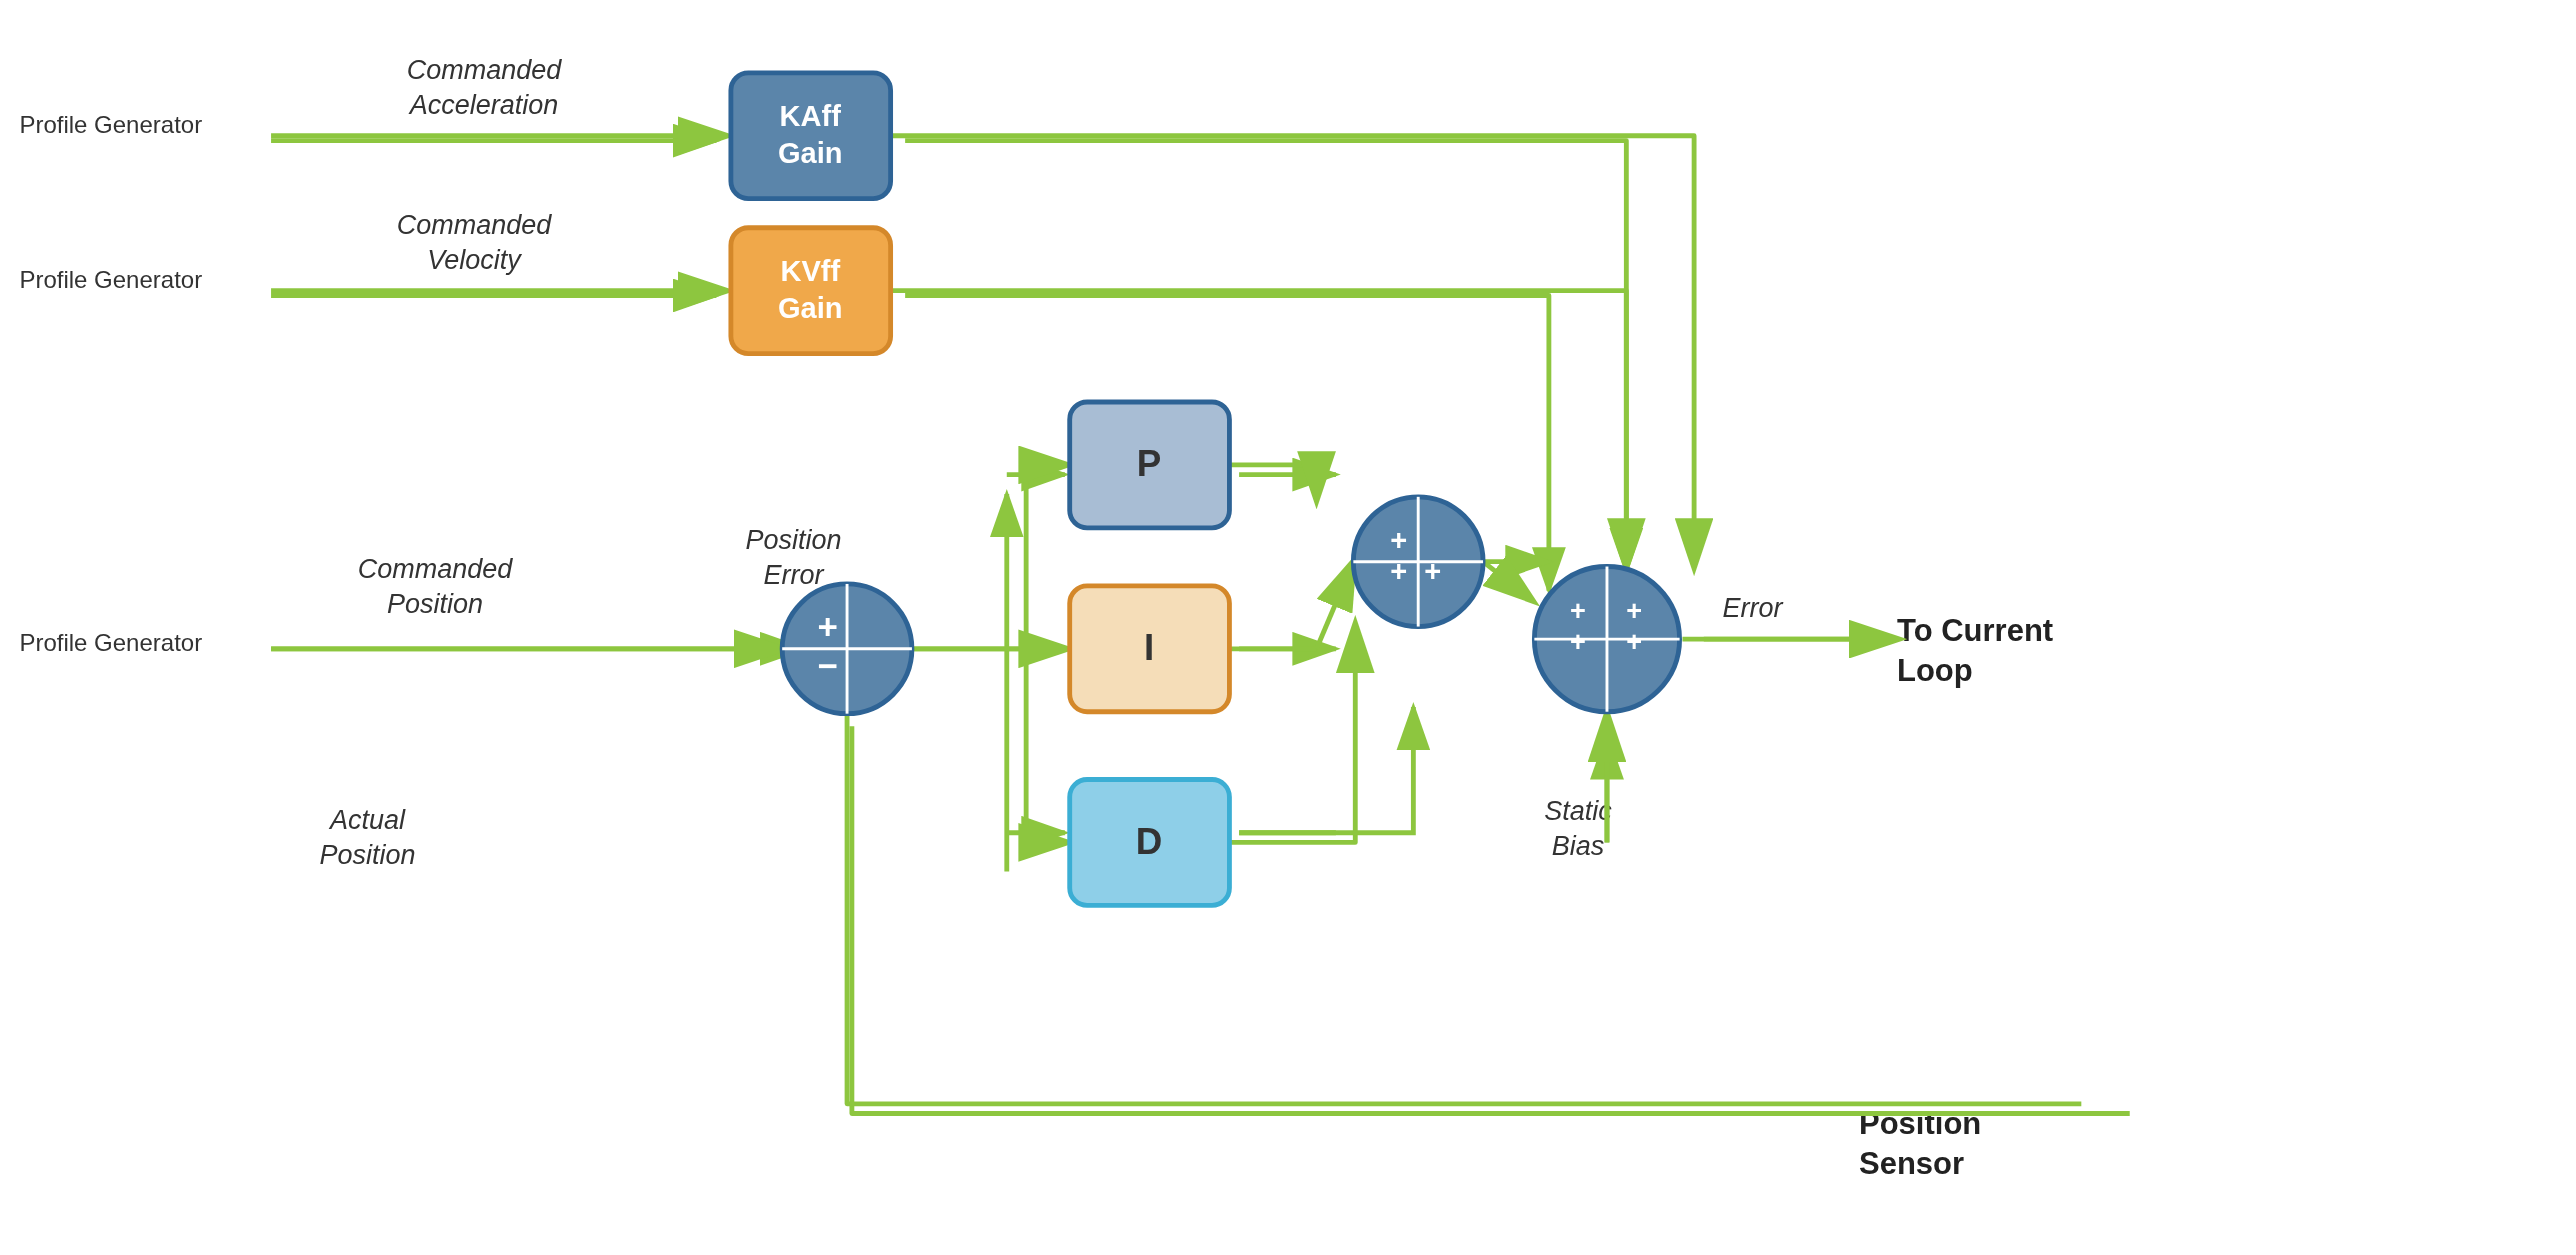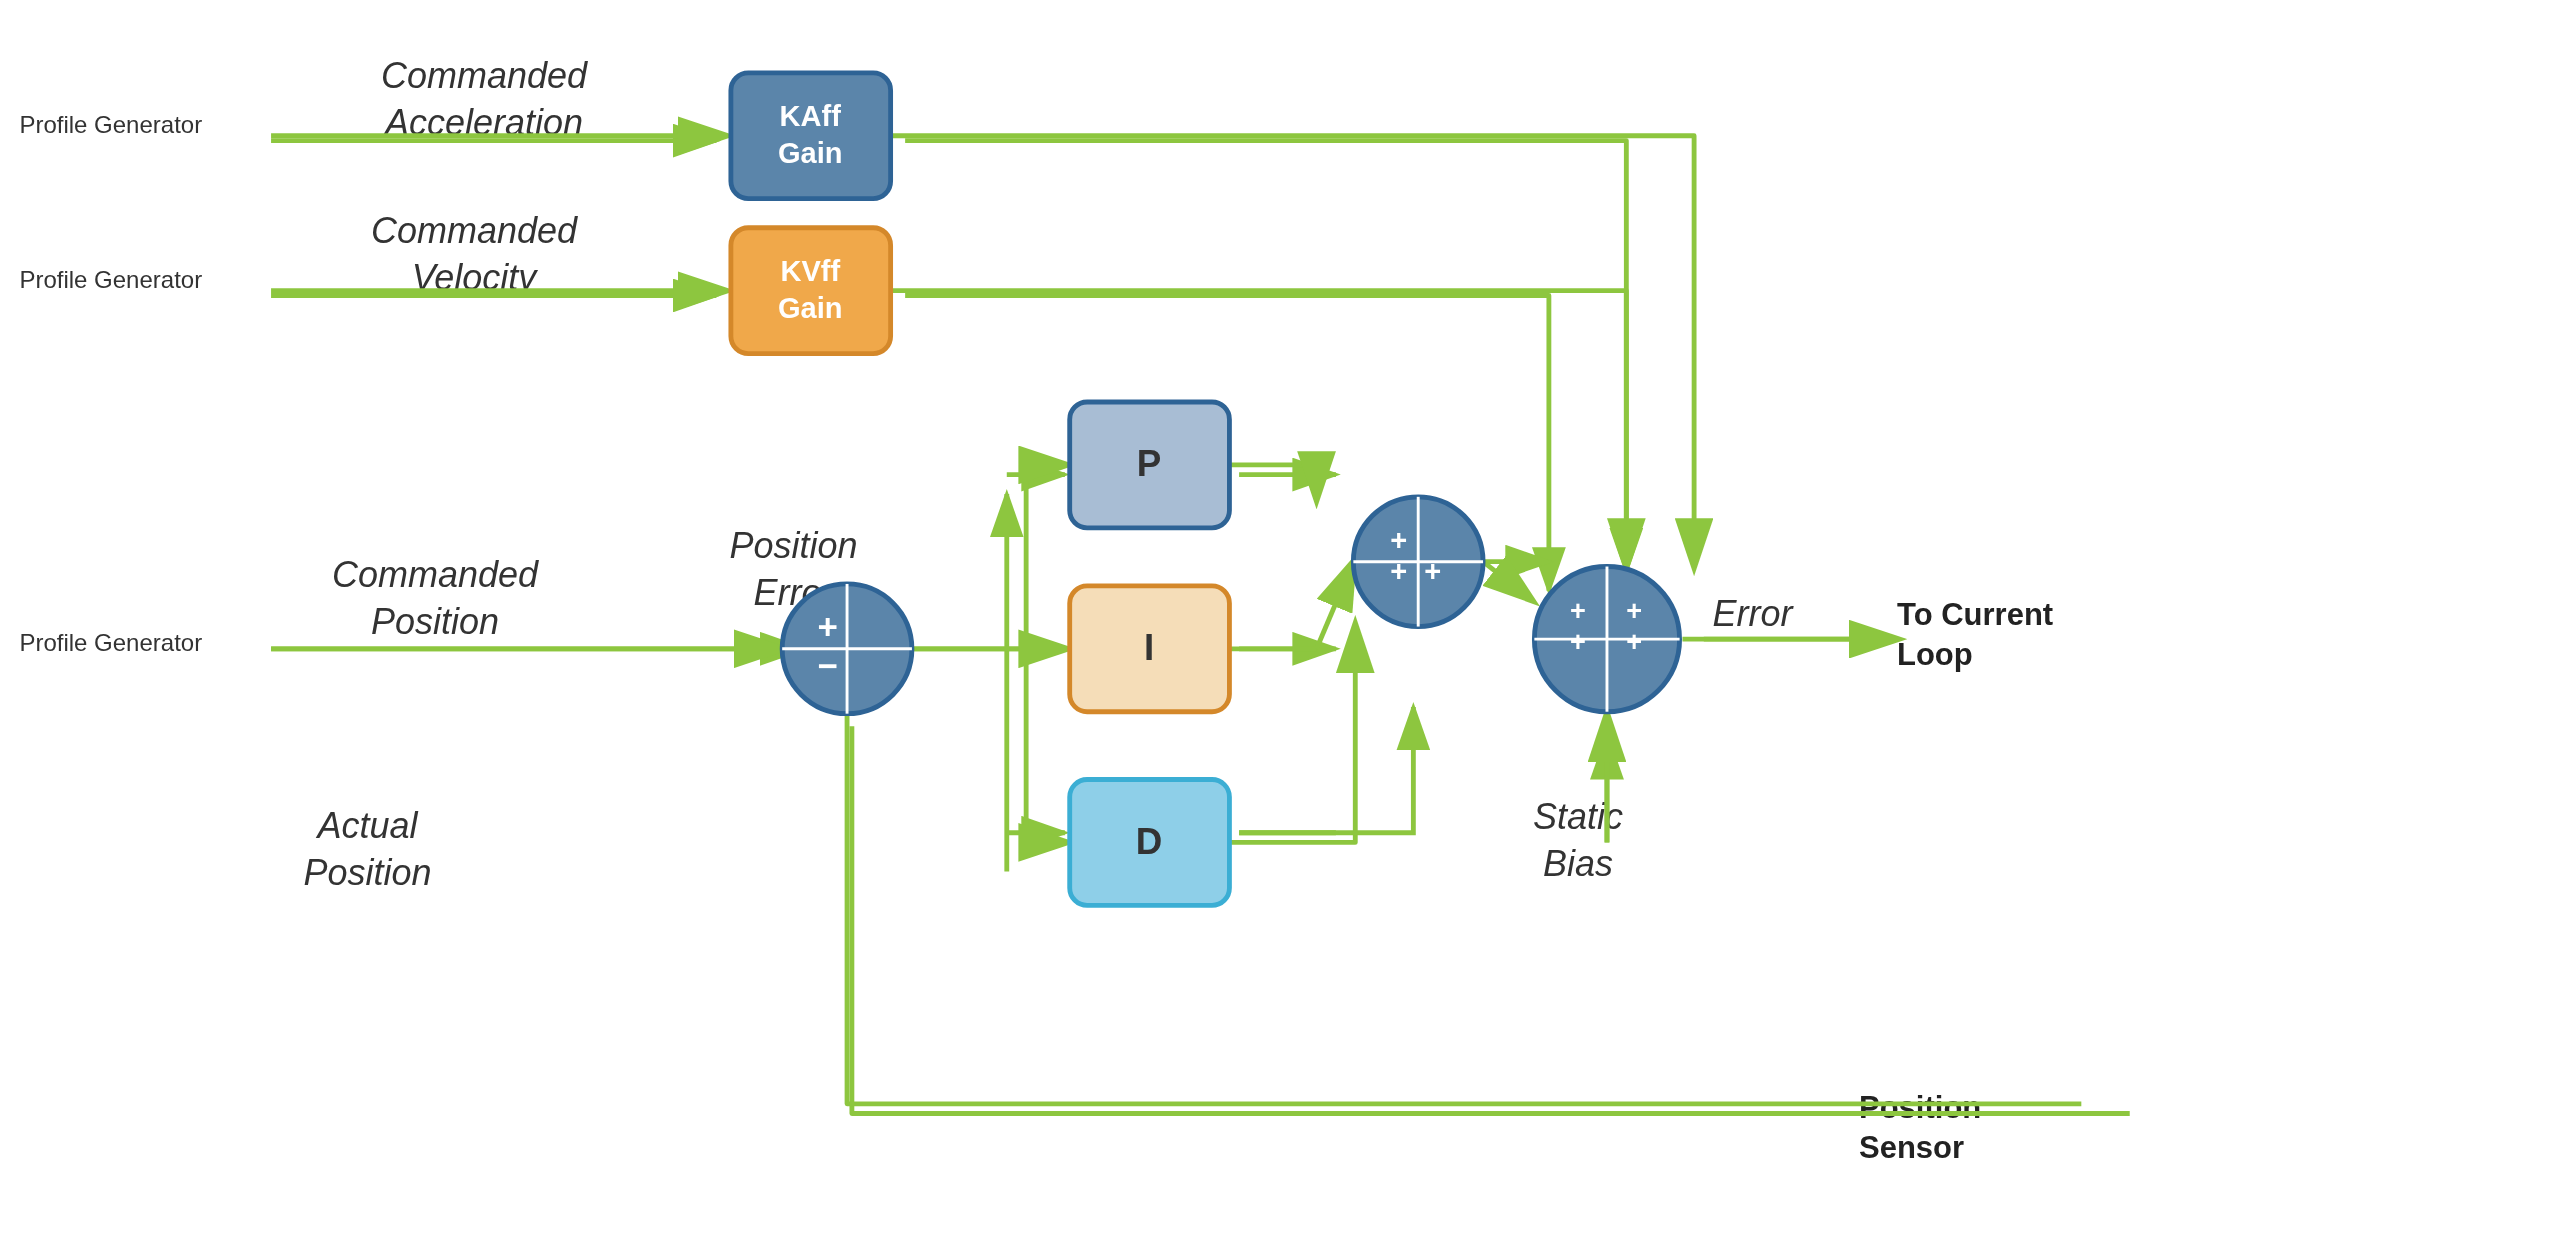--- a/index.html
+++ b/index.html
@@ -19,33 +19,34 @@
     svg.diagram-svg {
       position: absolute;
       top: 0;
       left: 0;
       width: 2576px;
       height: 1256px;
     }
     .label {
       position: absolute;
       font-style: italic;
-      font-size: 36px;
+      font-size: 27px;
       color: #333;
       line-height: 1.3;
       text-align: center;
     }
     .label-bold {
       position: absolute;
       font-style: normal;
       font-weight: bold;
       font-size: 31px;
       color: #222;
       text-align: left;
       line-height: 1.3;
+      margin-top: 16px;
     }
     .profile-label {
       position: absolute;
       font-style: normal;
       font-size: 24px;
       color: #333;
     }
   </style>
 </head>
 <body>

